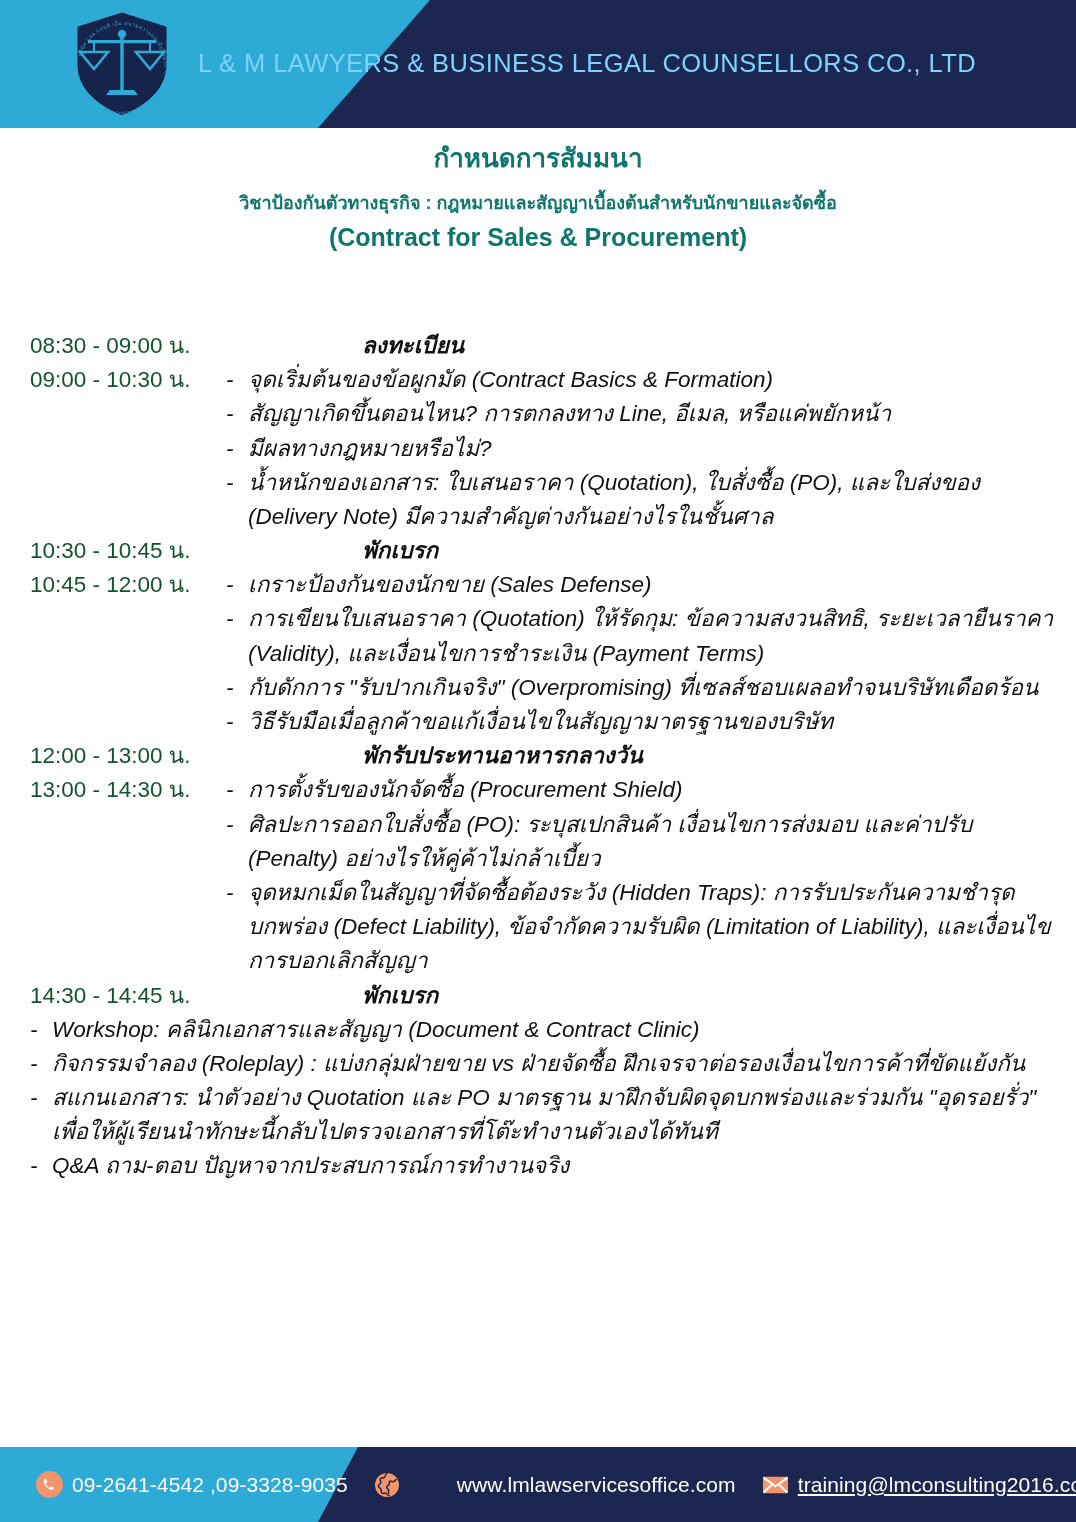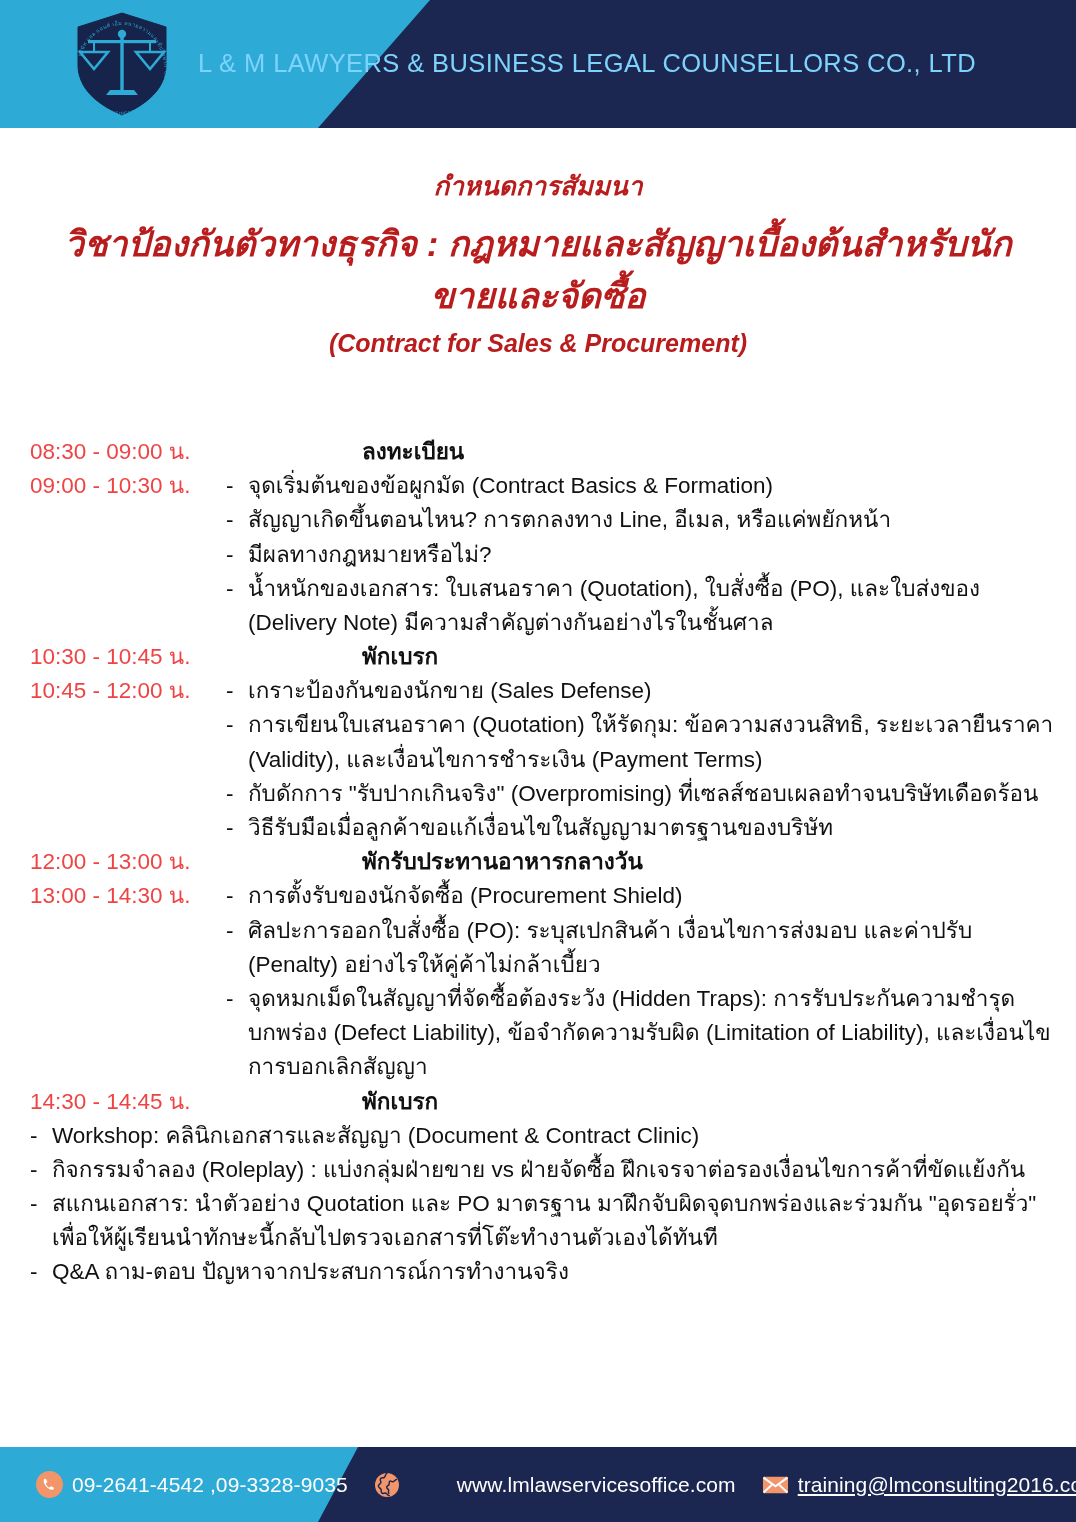--- a/index.html
+++ b/index.html
@@ -70,32 +70,31 @@
     color: #7dd3fc;
     font-size: 25.5px;
     font-weight: 400;
     letter-spacing: 0.4px;
     line-height: 1.15;
     white-space: nowrap;
   }
 
   
   .titles {
-    margin-top: 40px;
+    margin-top: 12px;
     text-align: center;
-    color: #b91c1c;
-    font-style: italic;
+    color: #0f766e;
   }
   .title-main {
     font-size: 26px;
     font-weight: bold;
     line-height: 1.45;
   }
   .title-sub {
-    font-size: 35px;
+    font-size: 18px;
     font-weight: bold;
     line-height: 1.5;
     margin-top: 12px;
     padding: 0 42px;
   }
   .title-sub-en {
     font-size: 25px;
     font-weight: bold;
     line-height: 1.45;
     margin-top: 2px;
@@ -108,30 +107,31 @@
     padding-right: 22px;
   }
   .row {
     display: flex;
     align-items: flex-start;
   }
   .time-cell {
     width: 196px;
     min-width: 196px;
     font-size: 22.5px;
-    color: #ef4444;
+    color: #14532d;
     line-height: 1.52;
     white-space: nowrap;
   }
 
   .content-cell {
     flex: 1;
     font-size: 22.5px;
     color: #111111;
     line-height: 1.52;
+    font-style: italic;
   }
   .heading-text {
     font-weight: bold;
     font-size: 22.5px;
     padding-left: 136px;
     line-height: 1.52;
   }
   .bullets {
     margin: 0;
     padding: 0;

